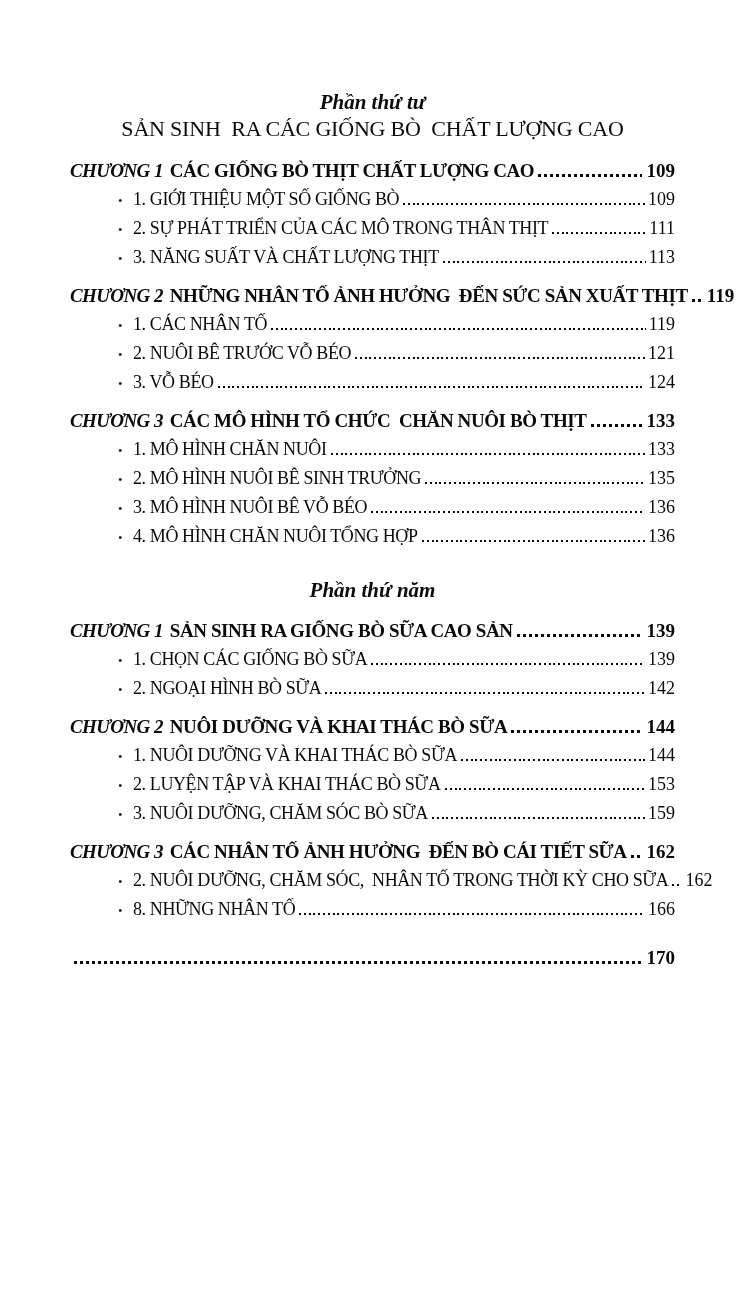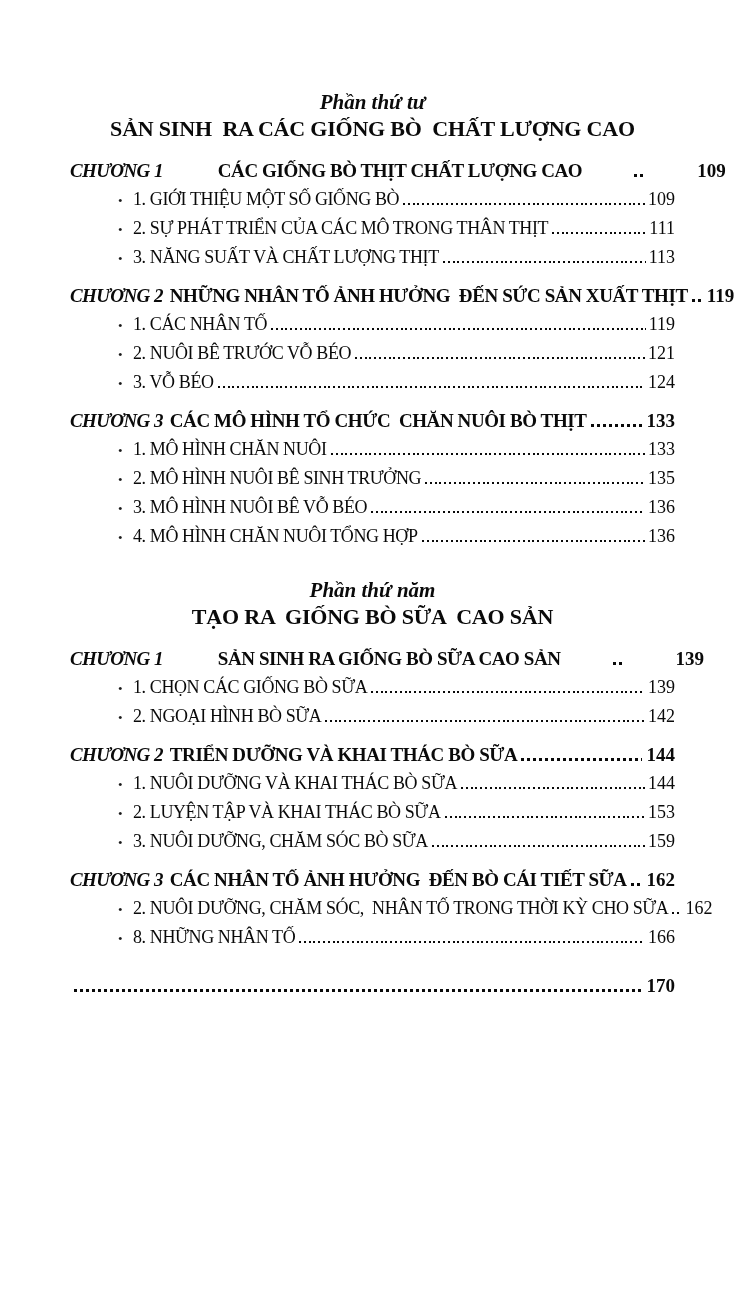--- a/index.html
+++ b/index.html
@@ -20,36 +20,36 @@
     font-size: 21px;
     line-height: 24px;
     font-weight: bold;
     font-style: italic;
     white-space: pre;
   }
   .part-title {
     text-align: center;
     font-size: 22px;
     line-height: 26px;
-    font-weight: bold;
+    font-weight: normal;
     letter-spacing: -0.2px;
     white-space: pre;
     margin-top: 2px;
   }
   .part-2 { margin-top: 28px; }
   .toc-line {
     display: flex;
     align-items: baseline;
     line-height: 26px;
   }
   .chapter-row {
     margin-top: 12px;
     font-size: 19px;
   }
-  .chapter-row.first { margin-top: 16px; gap: 48px; }
+  .chapter-row.first { margin-top: 16px; }
   .ch-label {
     font-style: italic;
     font-weight: bold;
     letter-spacing: -0.6px;
     white-space: pre;
     margin-right: 7px;
   }
   .ch-title {
     font-weight: bold;
     letter-spacing: -0.4px;
@@ -189,21 +189,20 @@
     <div class="toc-line item-row">
       <span class="bullet">•</span>
       <span class="item-title">4. MÔ HÌNH CHĂN NUÔI TỔNG HỢP</span>
       <span class="leader"></span>
       <span class="num">136</span>
     </div>
   </section>
 
   <section class="part-2">
     <div class="part-kicker">Phần thứ năm</div>
-    <div class="part-title">TẠO RA  GIỐNG BÒ SỮA  CAO SẢN</div>
 
     <div class="toc-line chapter-row first">
       <span class="ch-label">CHƯƠNG 1</span>
       <span class="ch-title">SẢN SINH RA GIỐNG BÒ SỮA CAO SẢN</span>
       <span class="leader bold"></span>
       <span class="num bold">139</span>
     </div>
     <div class="toc-line item-row">
       <span class="bullet">•</span>
       <span class="item-title">1. CHỌN CÁC GIỐNG BÒ SỮA</span>
@@ -212,21 +211,21 @@
     </div>
     <div class="toc-line item-row">
       <span class="bullet">•</span>
       <span class="item-title">2. NGOẠI HÌNH BÒ SỮA</span>
       <span class="leader"></span>
       <span class="num">142</span>
     </div>
 
     <div class="toc-line chapter-row">
       <span class="ch-label">CHƯƠNG 2</span>
-      <span class="ch-title">TRIỂN DƯỠNG VÀ KHAI THÁC BÒ SỮA</span>
+      <span class="ch-title">NUÔI DƯỠNG VÀ KHAI THÁC BÒ SỮA</span>
       <span class="leader bold"></span>
       <span class="num bold">144</span>
     </div>
     <div class="toc-line item-row">
       <span class="bullet">•</span>
       <span class="item-title">1. NUÔI DƯỠNG VÀ KHAI THÁC BÒ SỮA</span>
       <span class="leader"></span>
       <span class="num">144</span>
     </div>
     <div class="toc-line item-row">

